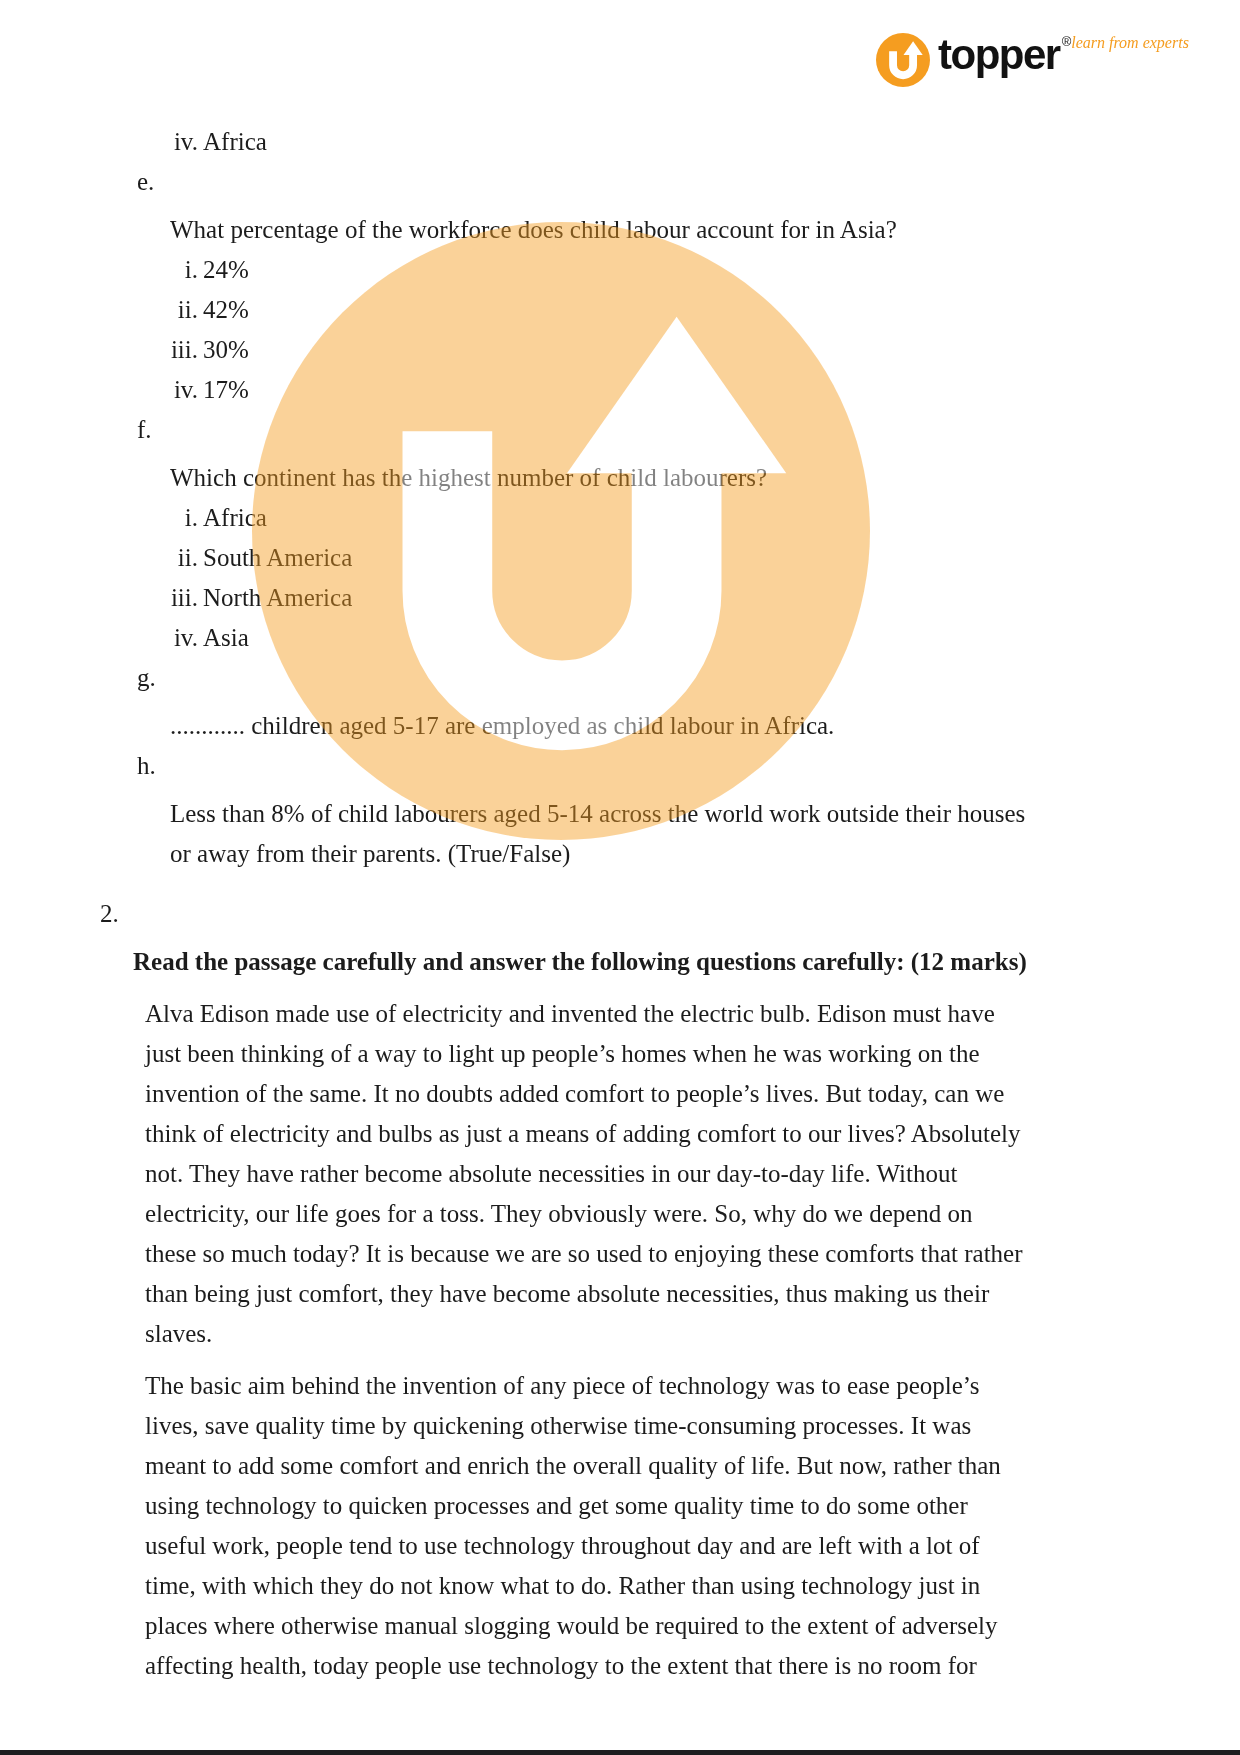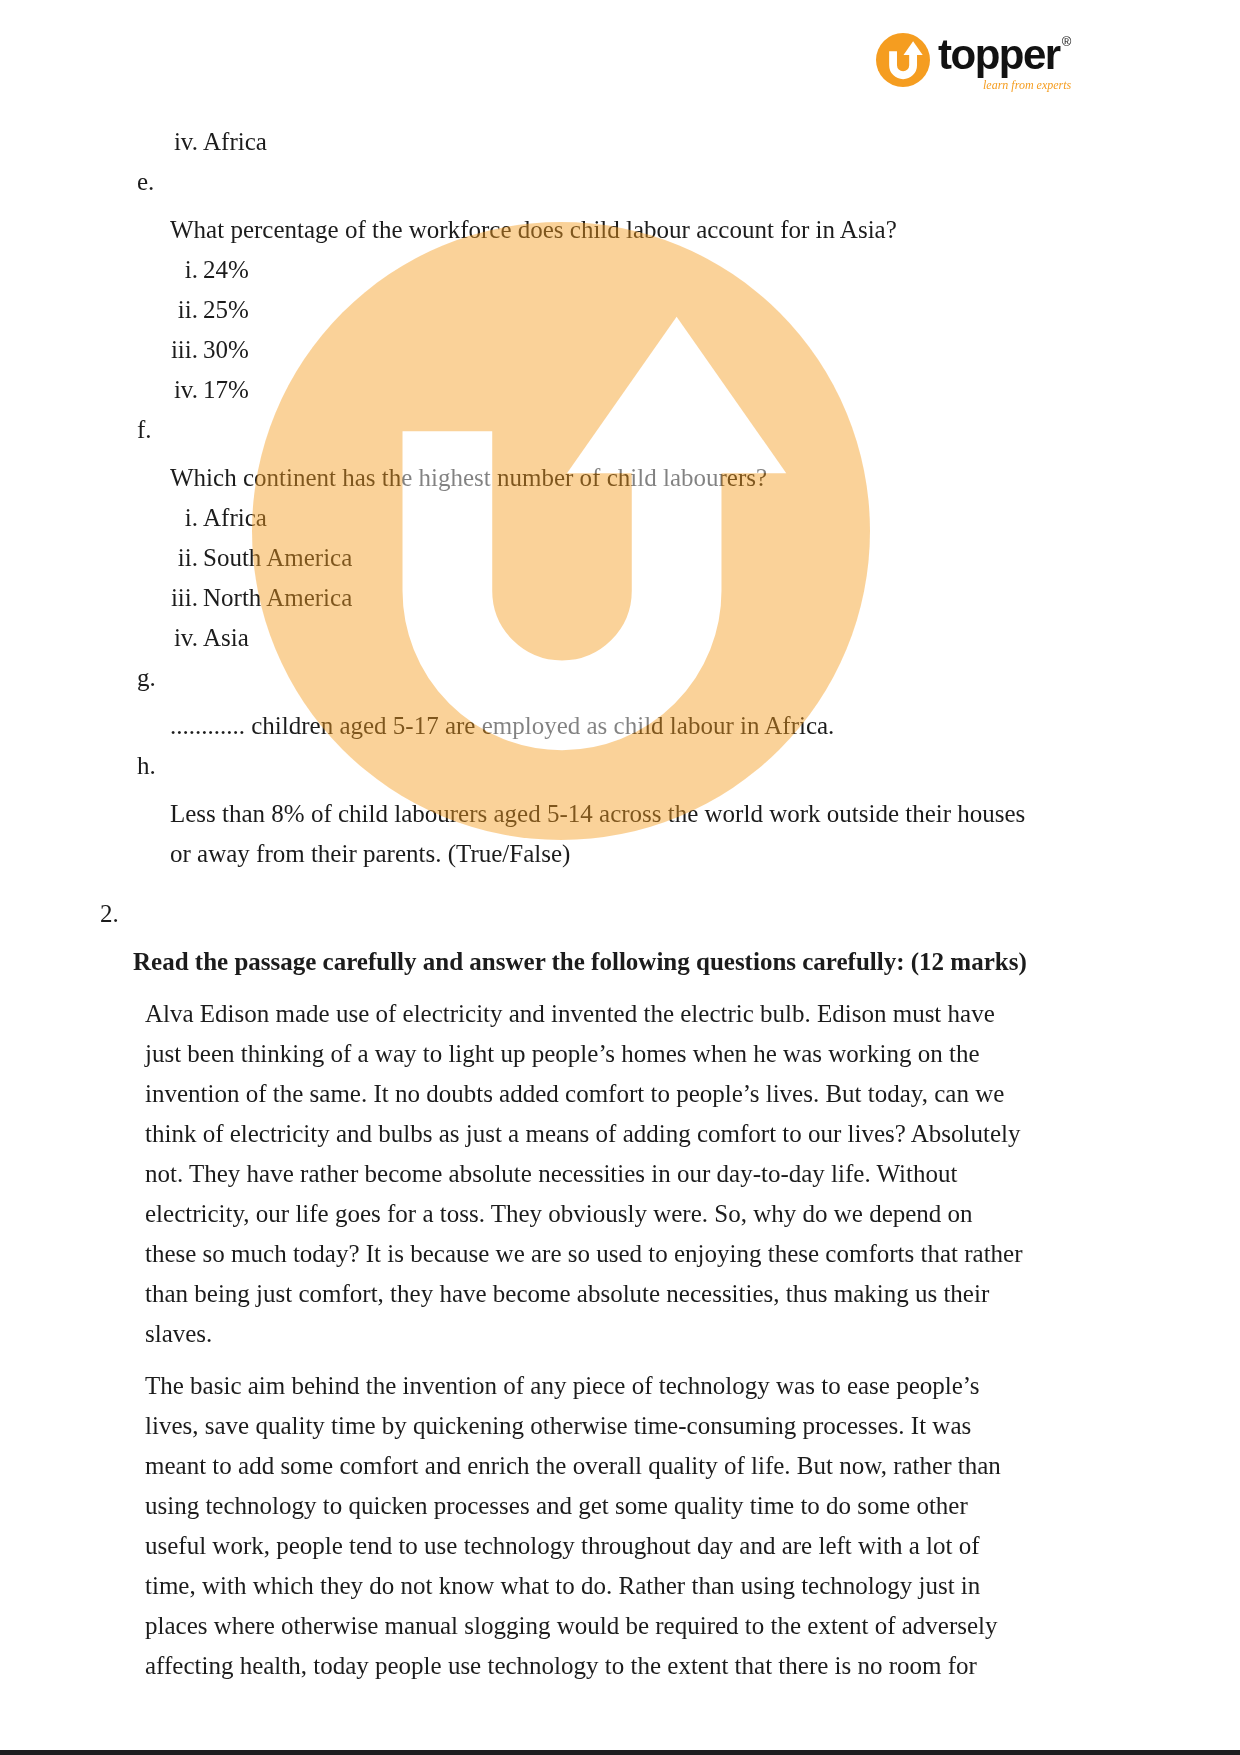--- a/index.html
+++ b/index.html
@@ -17,40 +17,40 @@
   .brand{
     position:absolute;
     top:33px;
     left:876px;
     display:flex;
     align-items:flex-start;
     gap:8px;
     z-index:10;
   }
   .brand-icon{width:54px;height:54px;flex:none;}
-  .brand-text-wrap{display:flex;flex-direction:column;}
+  .brand-text-wrap{display:flex;flex-direction:row;}
   .brand-line{display:flex;align-items:flex-start;}
   .brand-name{
     font-family:"Liberation Sans", sans-serif;
     font-weight:700;
     font-size:42px;
     line-height:1.05;
     letter-spacing:-1.5px;
     color:#121212;
   }
   .brand-reg{
     font-family:"Liberation Sans", sans-serif;
     font-size:13px;
     margin-left:2px;
     margin-top:1px;
     color:#121212;
   }
   .brand-tagline{
     font-style:italic;
-    font-size:12px;
+    font-size:16px;
     color:#f59d20;
     margin-top:1px;
     text-align:right;
   }
 
   
   .watermark{
     position:absolute;
     left:252px;
     top:222px;
@@ -134,21 +134,21 @@
       <div class="row">
         <span class="q-label">e.</span>
         <span class="q-text">What percentage of the workforce does child labour account for in Asia?</span>
       </div>
       <div class="row">
         <span class="opt-label">i.</span>
         <span class="opt-text">24%</span>
       </div>
       <div class="row">
         <span class="opt-label">ii.</span>
-        <span class="opt-text">25%</span>
+        <span class="opt-text">42%</span>
       </div>
       <div class="row">
         <span class="opt-label">iii.</span>
         <span class="opt-text">30%</span>
       </div>
       <div class="row">
         <span class="opt-label">iv.</span>
         <span class="opt-text">17%</span>
       </div>
 

